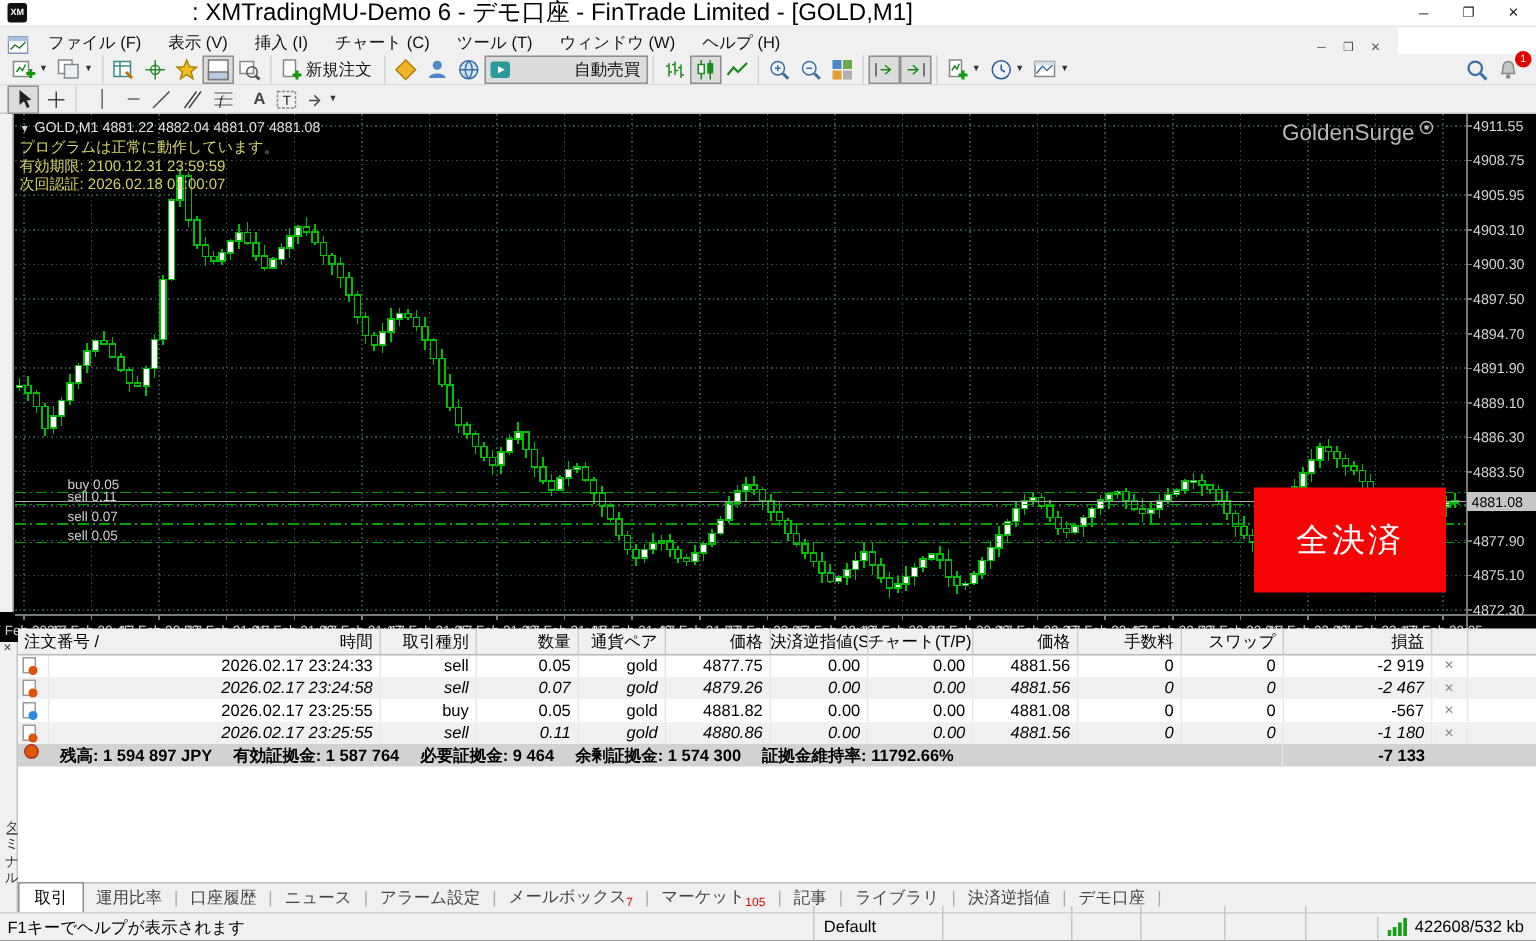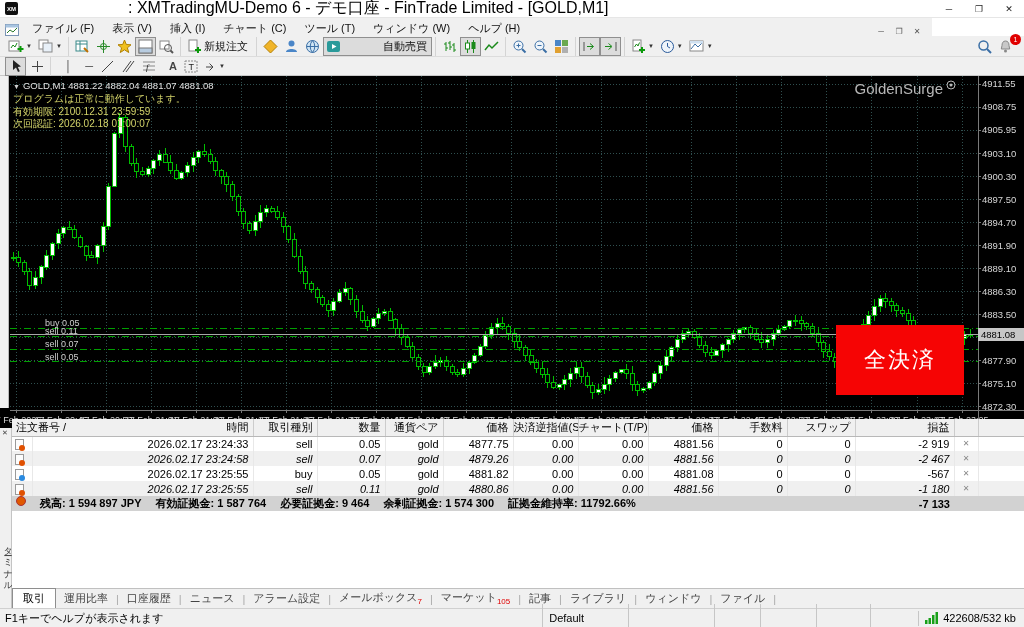--- a/index.html
+++ b/index.html
@@ -975,23 +975,23 @@
     <span class="tab"><span>アラーム設定</span></span>
     <span class="tab-sep">|</span>
     <span class="tab"><span>メールボックス</span><sub>7</sub></span>
     <span class="tab-sep">|</span>
     <span class="tab"><span>マーケット</span><sub>105</sub></span>
     <span class="tab-sep">|</span>
     <span class="tab"><span>記事</span></span>
     <span class="tab-sep">|</span>
     <span class="tab"><span>ライブラリ</span></span>
     <span class="tab-sep">|</span>
-    <span class="tab"><span>ウィンドウ</span></span>
+    <span class="tab"><span>決済逆指値</span></span>
     <span class="tab-sep">|</span>
-    <span class="tab"><span>ファイル</span></span>
+    <span class="tab"><span>デモ口座</span></span>
     <span class="tab-sep">|</span>
   </div>
 
 <div class="statusbar">
   <div class="sb-help">F1キーでヘルプが表示されます</div>
   <div class="sb-sec" style="width:86px">Default</div>
   <div class="sb-sec" style="width:86px"></div>
   <div class="sb-sec" style="width:46px"></div>
   <div class="sb-sec" style="width:56px"></div>
   <div class="sb-sec" style="width:54px"></div>

